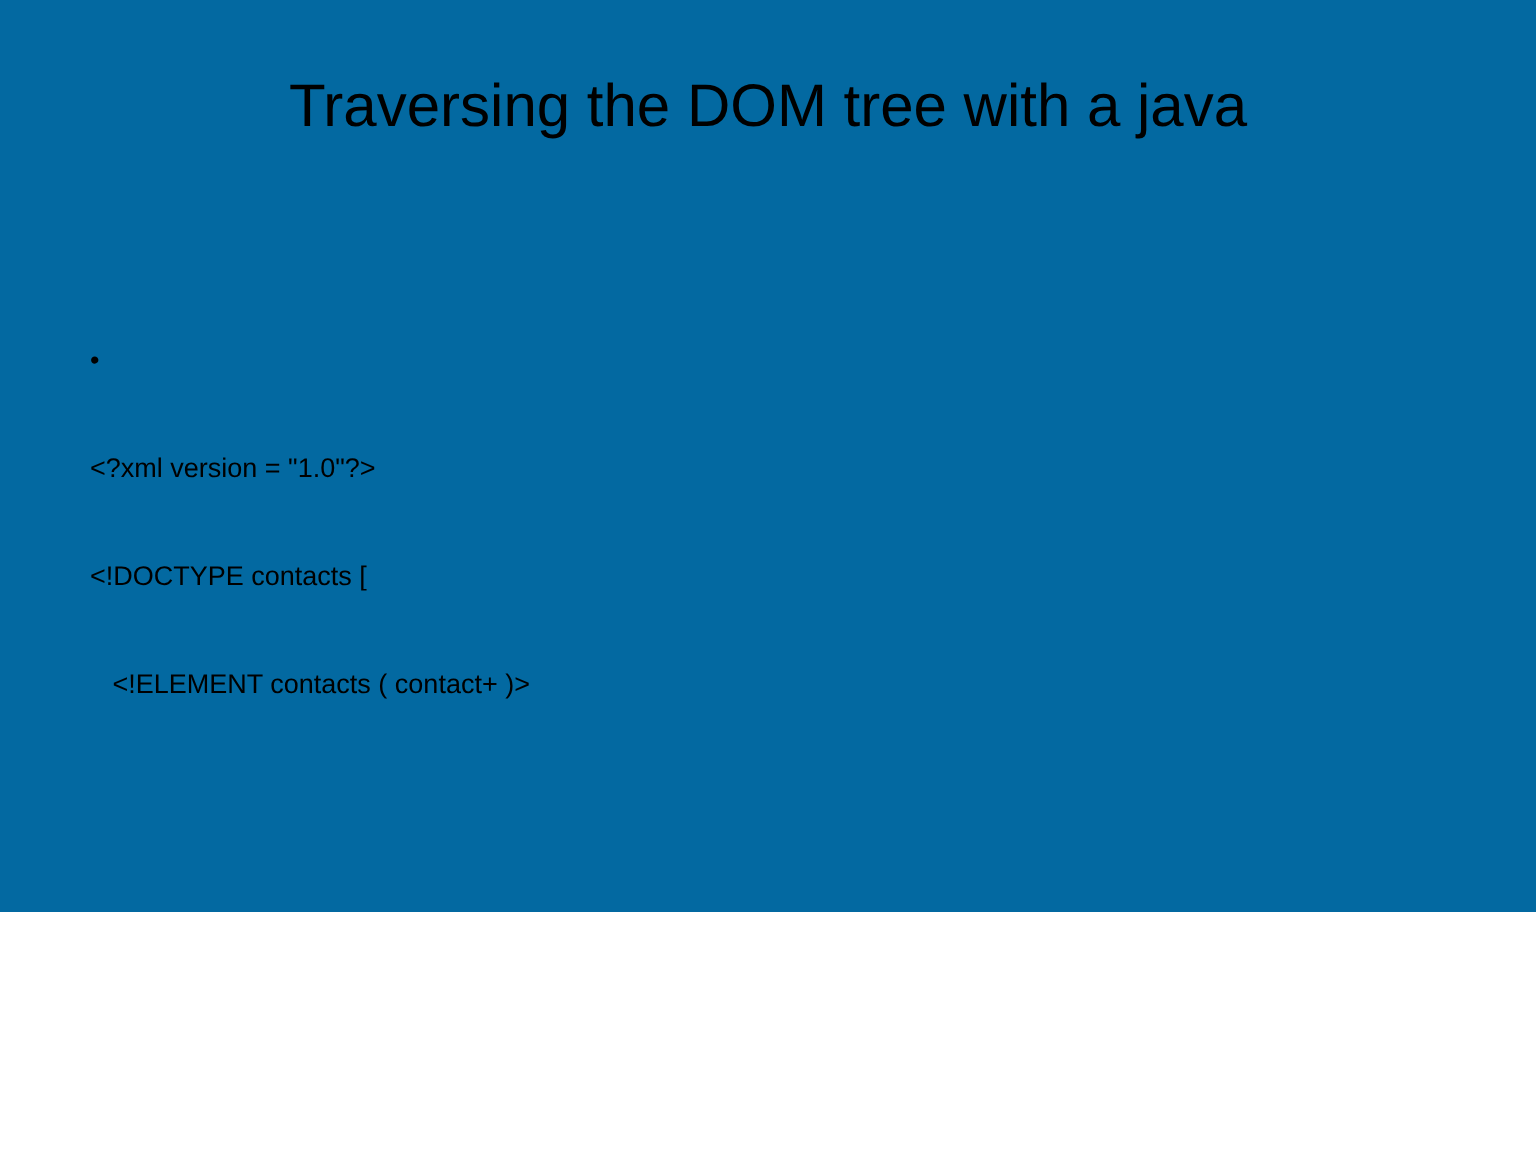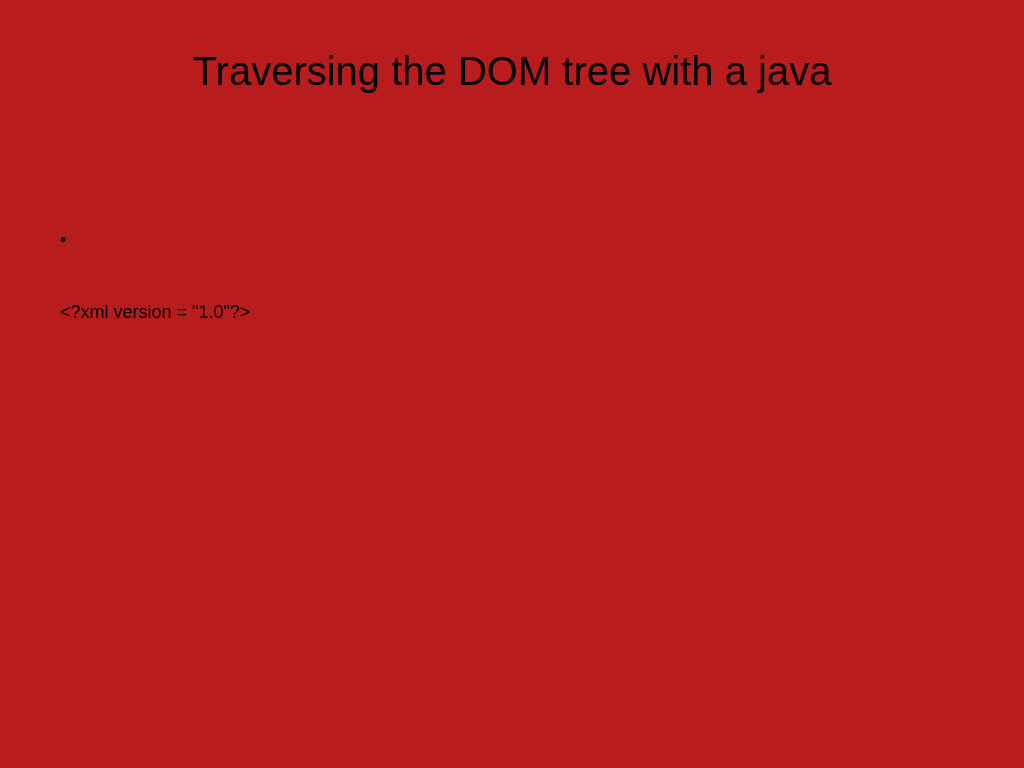--- a/index.html
+++ b/index.html
@@ -3,22 +3,22 @@
 <meta charset="utf-8">
 <style>
   html, body {
     margin: 0;
     padding: 0;
     background: #ffffff;
   }
   .slide {
     position: relative;
     width: 1024px;
-    height: 768px;
-    background: #b91c1c;
+    height: 608px;
+    background: #0369a1;
     color: #000000;
     font-family: "Liberation Sans", sans-serif;
     overflow: hidden;
   }
   .slide-title {
     position: absolute;
     top: 44px;
     left: 0;
     width: 100%;
     text-align: center;
@@ -56,20 +56,22 @@
 
   <div class="slide-title">
     <div>Traversing the DOM tree with a java</div>
   </div>
 
   <div class="slide-body">
     <div class="bullet-line">
       <span class="bullet-marker">•</span>
     </div>
     <div class="code-line">&lt;?xml version = "1.0"?&gt;</div>
+    <div class="code-line">&lt;!DOCTYPE contacts [</div>
+    <div class="code-line">   &lt;!ELEMENT contacts ( contact+ )&gt;</div>
     
     
     
     
     
     
     
     
     
     

